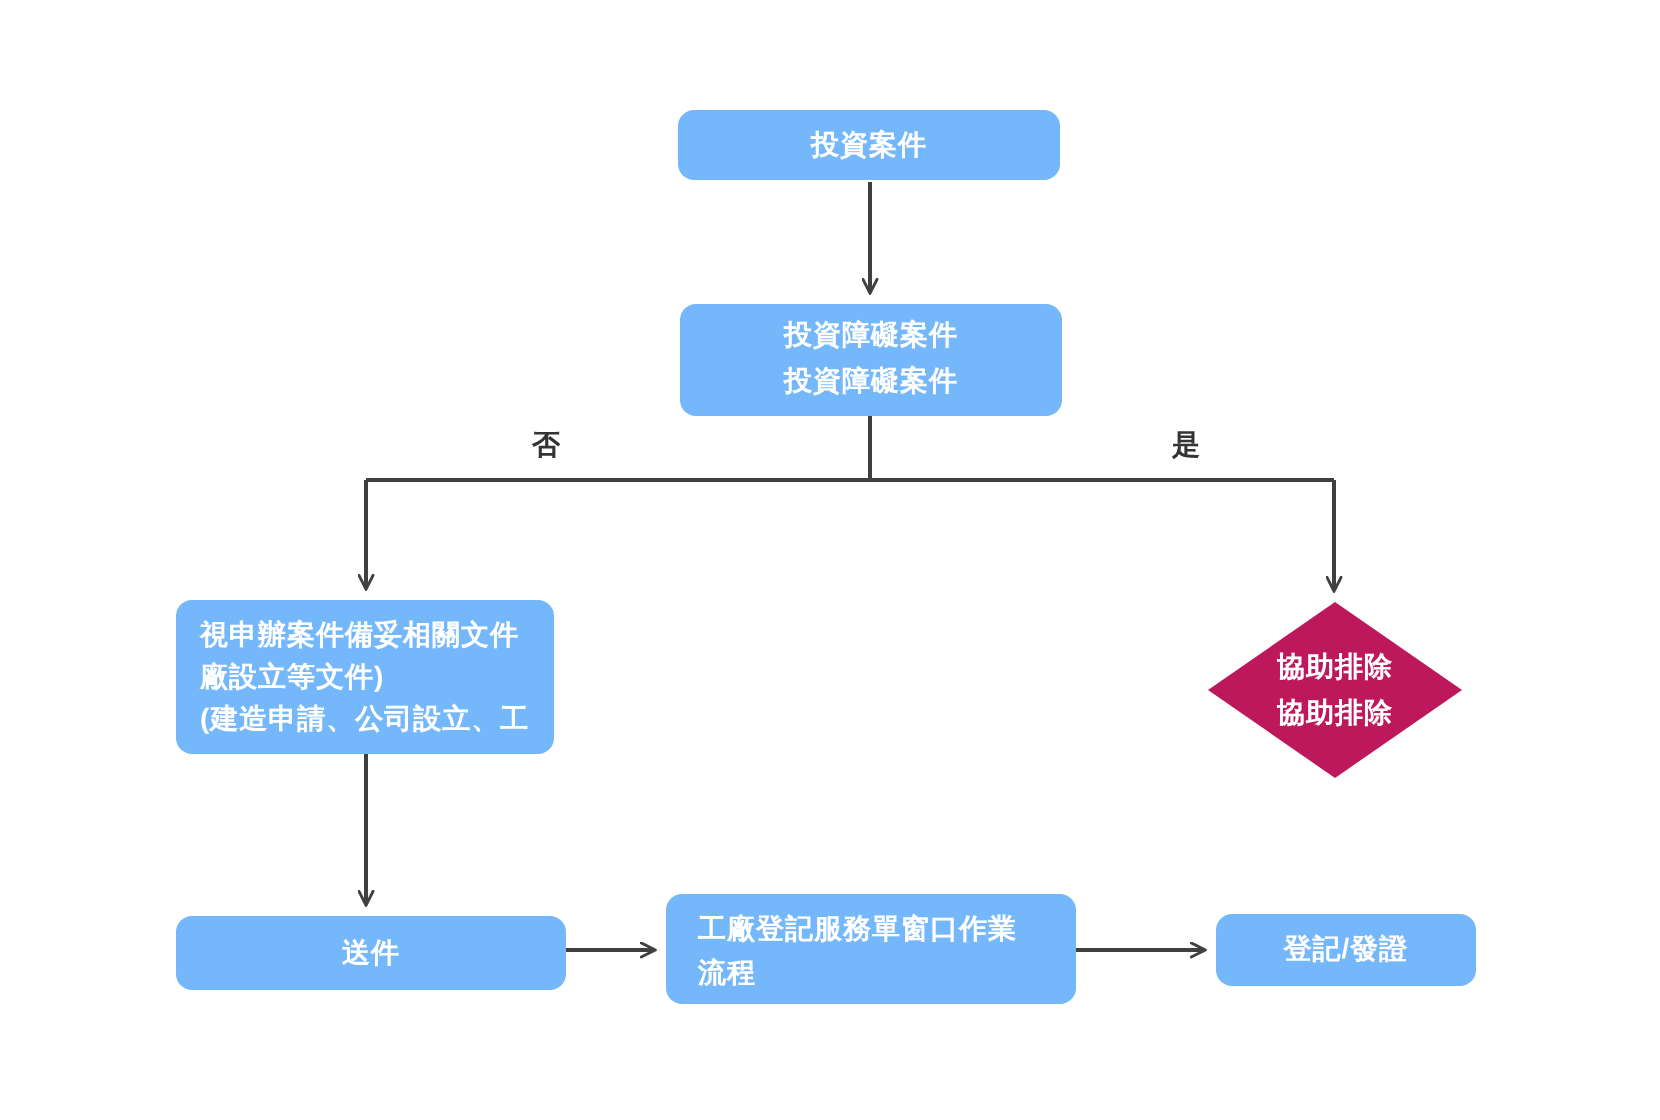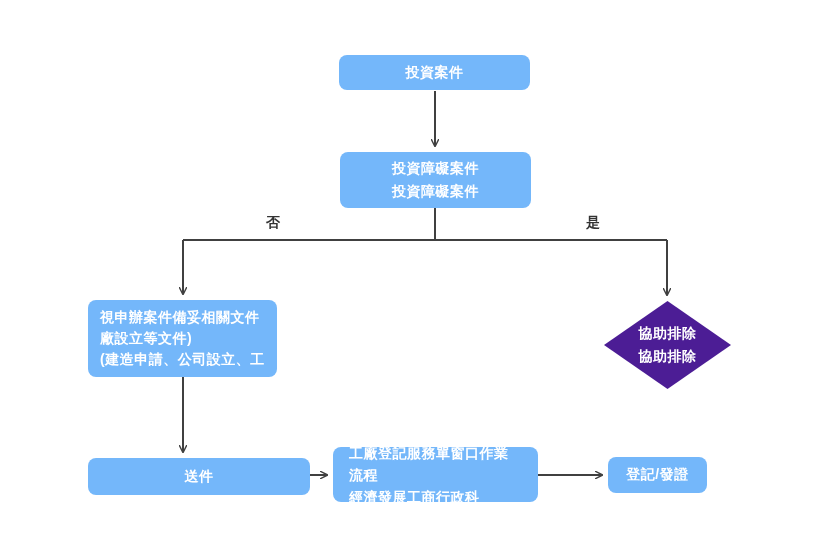--- a/index.html
+++ b/index.html
@@ -39,29 +39,29 @@
   .node.left-align {
     align-items: center;
     justify-content: center;
     text-align: left;
   }
   .node.left-align span { display: block; width: 100%; }
   #node-investment-case   { left: 339px; top: 55px;  width: 191px; height: 35px; }
   #node-obstacle-service  { left: 340px; top: 152px; width: 191px; height: 56px; font-family: Liberation Serif, serif; }
   #node-prepare-documents { left: 88px;  top: 300px; width: 189px; height: 77px;
                             padding: 8px 12px; line-height: 21px; }
-  #node-submit            { left: 88px;  top: 458px; width: 222px; height: 37px; }
+  #node-submit            { left: 88px;  top: 458px; width: 195px; height: 37px; }
   #node-factory-registration { left: 333px; top: 447px; width: 205px; height: 55px;
                             padding: 6px 16px; line-height: 22px; }
-  #node-register-issue    { left: 608px; top: 457px; width: 99px; height: 36px; }
+  #node-register-issue    { left: 608px; top: 457px; width: 130px; height: 36px; }
   .diamond {
     position: absolute;
     left: 604px; top: 301px;
     width: 127px; height: 88px;
-    background: #4c1d95;
+    background: #be185d;
     clip-path: polygon(50% 0, 100% 50%, 50% 100%, 0 50%);
     color: #ffffff;
     font-size: 14px;
     font-weight: 700;
     display: flex;
     flex-direction: column;
     align-items: center;
     justify-content: center;
     text-align: center;
     line-height: 23px;
@@ -126,20 +126,19 @@
     <span>協助排除</span>
     <span>協助排除</span>
   </div>
 
   <div class="node" id="node-submit">
     <span>送件</span>
   </div>
 
   <div class="node multiline left-align" id="node-factory-registration">
     <span>工廠登記服務單窗口作業流程</span>
-    <span>經濟發展工商行政科</span>
   </div>
 
   <div class="node" id="node-register-issue">
     <span>登記/發證</span>
   </div>
 
 </div>
 
 </body></html>

